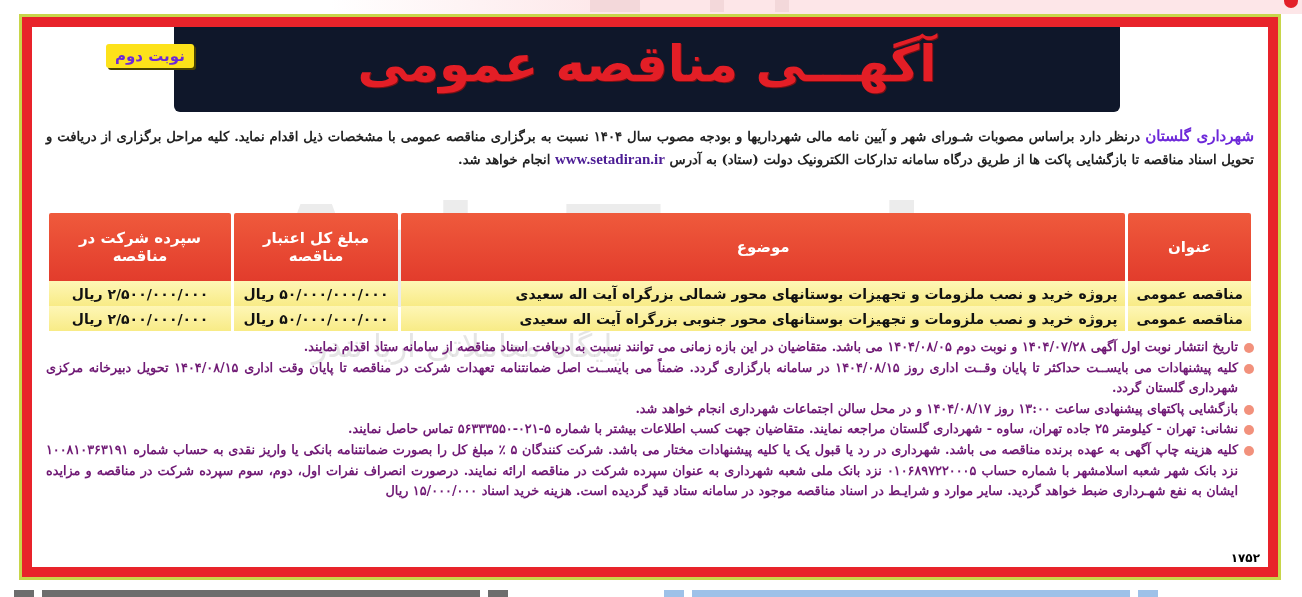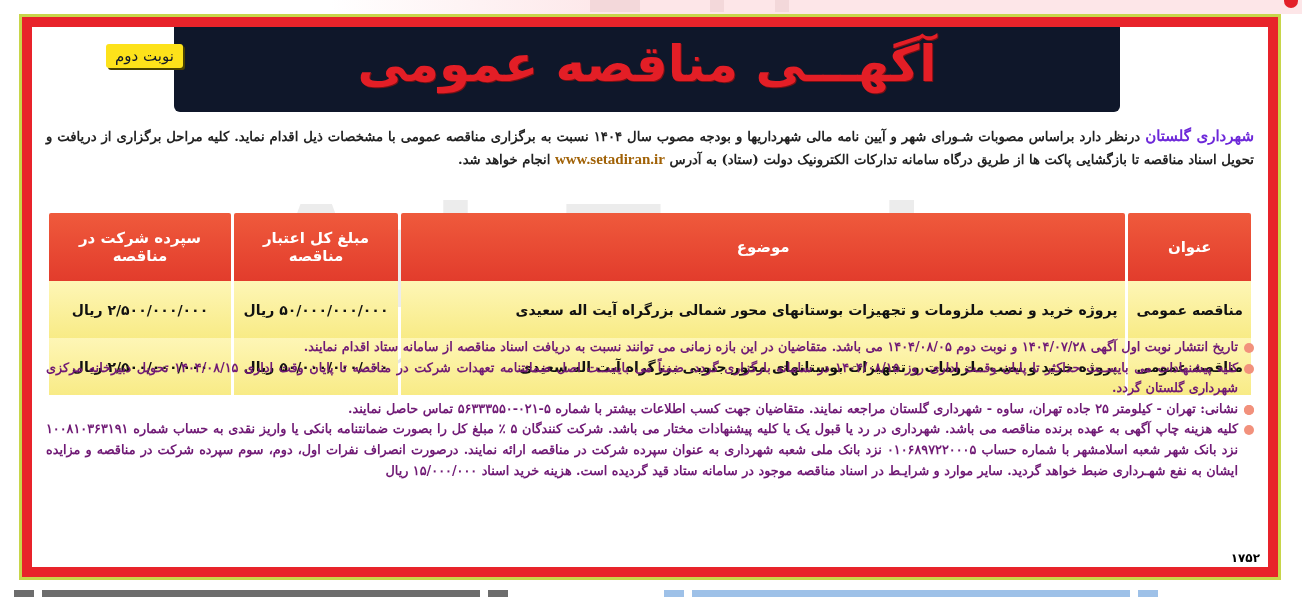--- a/index.html
+++ b/index.html
@@ -28,49 +28,49 @@
     position:absolute; left:142px; top:0; width:946px; height:85px;
     background:#0f172a; border-radius:0 0 6px 6px;
   }
   .title-text {
     position:absolute; left:0; right:0; top:8px; text-align:center;
     font-size:50px; font-weight:bold; color:#e31e26; direction:rtl;
     text-shadow:1px 1px 0 #7a1014;
   }
   .round-badge {
     position:absolute; left:74px; top:17px; padding:3px 9px;
-    background:#fde21a; border-radius:3px; font-size:15px; font-weight:normal; color:#0f172a;
+    background:#fde21a; border-radius:3px; font-size:15px; font-weight:bold; color:#6d28d9;
     box-shadow:2px 2px 0 #4a4200;
     direction:rtl;
   }
   .watermark {
     position:absolute; left:230px; top:150px; font-size:140px; font-weight:bold;
     color:rgba(150,150,150,0.18); letter-spacing:-4px; pointer-events:none;
   }
   .watermark-sub {
     position:absolute; left:280px; top:300px; font-size:32px; color:rgba(150,150,150,0.25);
     direction:rtl; pointer-events:none; letter-spacing:8px;
   }
   .intro {
     position:absolute; right:14px; left:14px; top:98px;
     direction:rtl; text-align:justify; font-family:"DejaVu Serif", serif;
     font-size:13.2px; line-height:22px; color:#222; font-weight:bold;
   }
   .intro .org { color:#6d28d9; font-size:15px; }
-  .intro .url { color:#a16207; font-family:"Liberation Serif", serif; font-size:15px; }
+  .intro .url { color:#4c1d95; font-family:"Liberation Serif", serif; font-size:15px; }
   table.tender {
     position:absolute; left:14px; top:186px; width:1208px; border-collapse:separate; border-spacing:3px 0;
     direction:rtl; font-size:14px; font-weight:bold;
   }
   table.tender th {
     background:linear-gradient(#ef5a3c,#e23c2c); color:#fff; height:27px; font-size:15px; padding:16px 6px;
     border-radius:2px 2px 0 0;
   }
   table.tender td {
-    background:linear-gradient(#fef6b6,#f8eb86); height:25px; padding:16px 8px; color:#111; white-space:nowrap;
+    background:linear-gradient(#fef6b6,#f8eb86); height:25px; padding:0 8px; color:#111; white-space:nowrap;
   }
   table.tender td.c-title { text-align:right; }
   table.tender td.c-amt { text-align:center; }
   .notes {
     position:absolute; left:14px; right:14px; top:302px;
     direction:rtl; font-family:"DejaVu Serif", serif; font-size:12.8px; line-height:20.6px; color:#701a75; font-weight:bold;
     text-align:justify;
     margin-top:8px;
   }
   .notes .item { position:relative; padding-right:16px; }
@@ -130,21 +130,21 @@
             <td class="c-title">پروژه خرید و نصب ملزومات و تجهیزات بوستانهای محور جنوبی بزرگراه آیت اله سعیدی</td>
             <td class="c-amt">۵۰/۰۰۰/۰۰۰/۰۰۰ ریال</td>
             <td class="c-amt">۲/۵۰۰/۰۰۰/۰۰۰ ریال</td>
           </tr>
         </tbody>
       </table>
 
       <div class="notes">
         <div class="item"><span class="bullet"></span><span>تاریخ انتشار نوبت اول آگهی ۱۴۰۴/۰۷/۲۸ و نوبت دوم ۱۴۰۴/۰۸/۰۵ می باشد. متقاضیان در این بازه زمانی می توانند نسبت به دریافت اسناد مناقصه از سامانه ستاد اقدام نمایند.</span></div>
         <div class="item"><span class="bullet"></span><span>کلیه پیشنهادات می بایســت حداکثر تا پایان وقــت اداری روز ۱۴۰۴/۰۸/۱۵ در سامانه بارگزاری گردد. ضمناً می بایســت اصل ضمانتنامه تعهدات شرکت در مناقصه تا پایان وقت اداری ۱۴۰۴/۰۸/۱۵ تحویل دبیرخانه مرکزی شهرداری گلستان گردد.</span></div>
-        <div class="item"><span class="bullet"></span></div>
+        <div class="item"><span class="bullet"></span><span>بازگشایی پاکتهای پیشنهادی ساعت ۱۳:۰۰ روز ۱۴۰۴/۰۸/۱۷ و در محل سالن اجتماعات شهرداری انجام خواهد شد.</span></div>
         <div class="item"><span class="bullet"></span><span>نشانی: تهران - کیلومتر ۲۵ جاده تهران، ساوه - شهرداری گلستان مراجعه نمایند. متقاضیان جهت کسب اطلاعات بیشتر با شماره ۵-۰۲۱-۵۶۳۳۳۵۵۰ تماس حاصل نمایند.</span></div>
         <div class="item"><span class="bullet"></span><span>کلیه هزینه چاپ آگهی به عهده برنده مناقصه می باشد. شهرداری در رد یا قبول یک یا کلیه پیشنهادات مختار می باشد. شرکت کنندگان ۵ ٪ مبلغ کل را بصورت ضمانتنامه بانکی یا واریز نقدی به حساب شماره ۱۰۰۸۱۰۳۶۳۱۹۱ نزد بانک شهر شعبه اسلامشهر با شماره حساب ۰۱۰۶۸۹۷۲۲۰۰۰۵ نزد بانک ملی شعبه شهرداری به عنوان سپرده شرکت در مناقصه ارائه نمایند. درصورت انصراف نفرات اول، دوم، سوم سپرده شرکت در مناقصه و مزایده ایشان به نفع شهـرداری ضبط خواهد گردید. سایر موارد و شرایـط در اسناد مناقصه موجود در سامانه ستاد قید گردیده است. هزینه خرید اسناد ۱۵/۰۰۰/۰۰۰ ریال</span></div>
       </div>
 
       <div class="ad-code">۱۷۵۲</div>
     </div>
   </div>
 </div>
 
 <div class="bottom-bar" style="left:14px;width:20px;background:#6d6d6d;"></div>

